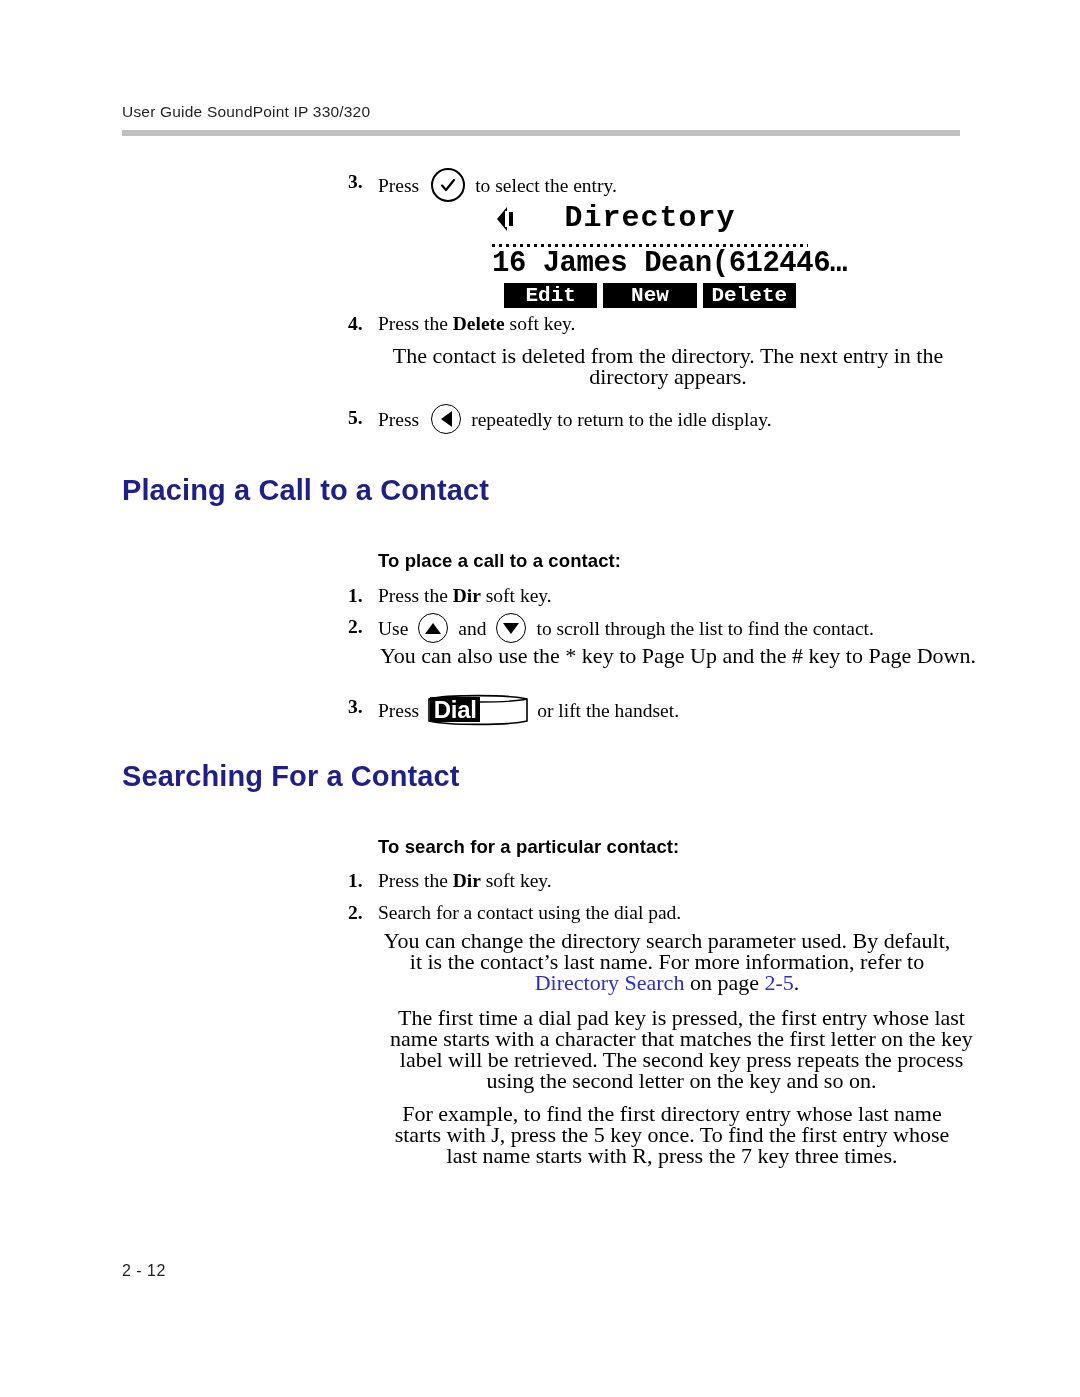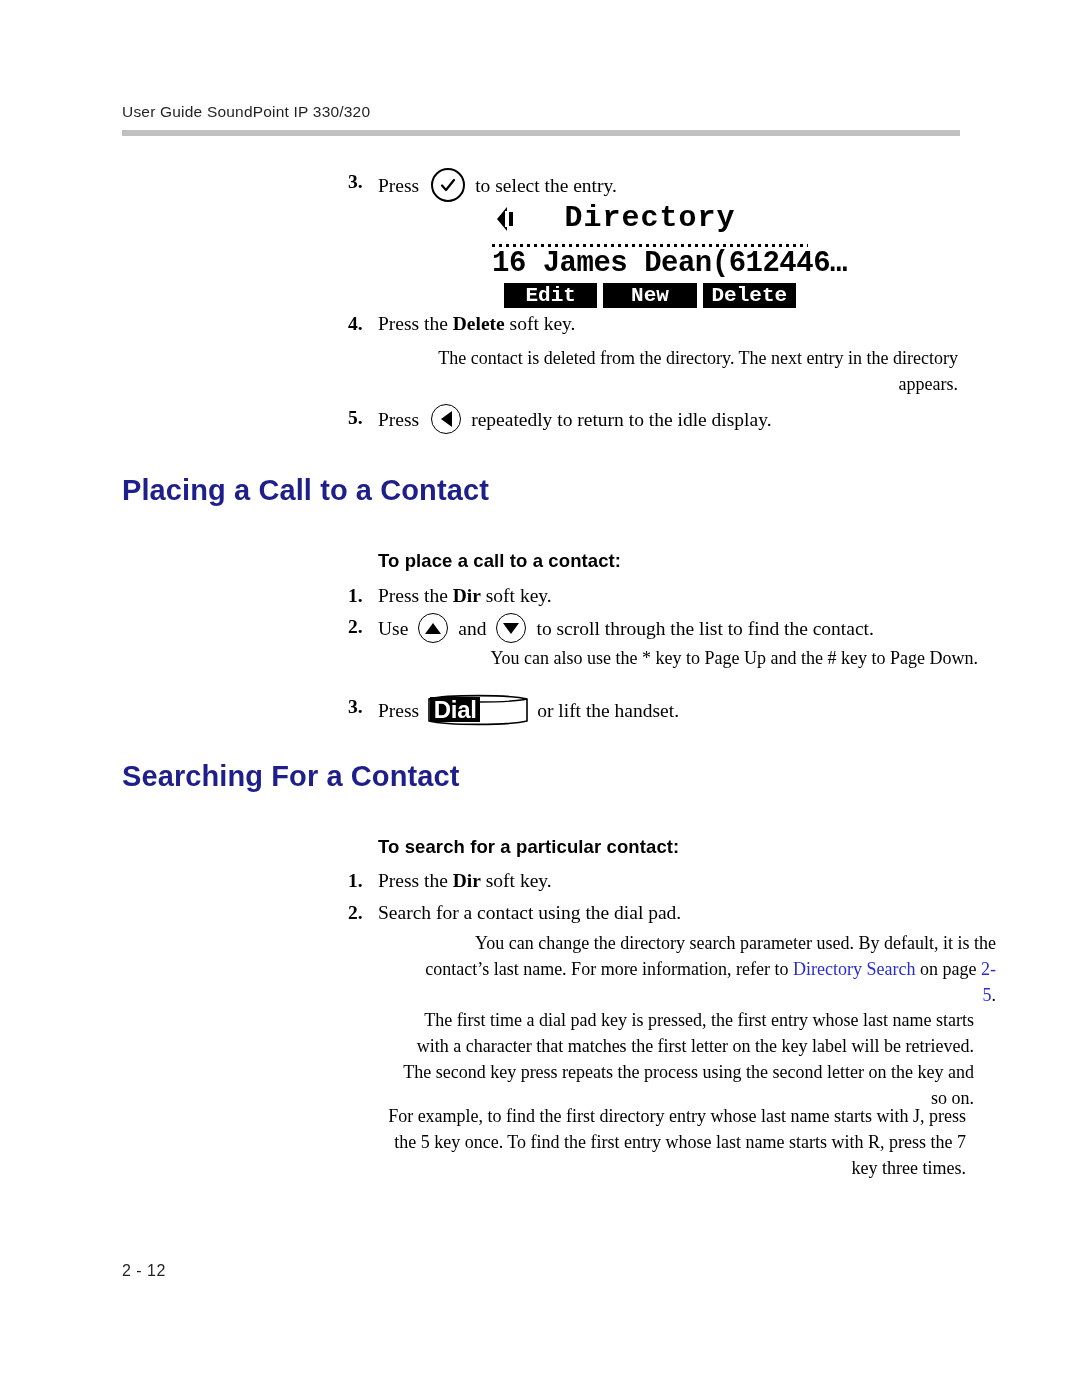--- a/index.html
+++ b/index.html
@@ -60,23 +60,23 @@
   }
   .inline-row {
     display: flex;
     align-items: center;
     flex-wrap: nowrap;
     white-space: pre;
   }
 
   .para {
     position: absolute;
-    font-size: 18px;
-    line-height: 26px;
-    text-align: right;
+    font-size: 22px;
+    line-height: 21px;
+    text-align: center;
   }
 
   
   .h1 {
     position: absolute;
     left: 122px;
     font-family: "Liberation Sans", sans-serif;
     font-weight: bold;
     font-size: 29px;
     letter-spacing: 0.1px;
@@ -364,21 +364,21 @@
   <div class="step" style="left:348px; top:867px;">
     <span class="step-num">1.</span>
     <span class="step-body"><span>Press the </span><span class="bold">Dir</span><span> soft key.</span></span>
   </div>
 
   <div class="step" style="left:348px; top:899px;">
     <span class="step-num">2.</span>
     <span class="step-body">Search for a contact using the dial pad.</span>
   </div>
 
-  <div class="para" style="left:378px; top:930px; width:578px;margin-left:40px;"><span>You can change the directory search parameter used. By default, it is the contact’s last name. For more information, refer to </span><span class="link">Directory Search</span><span> on page </span><span class="link">2-5</span><span>.</span></div>
+  <div class="para" style="left:378px; top:930px; width:578px;"><span>You can change the directory search parameter used. By default, it is the contact’s last name. For more information, refer to </span><span class="link">Directory Search</span><span> on page </span><span class="link">2-5</span><span>.</span></div>
 
   <div class="para" style="left:378px; top:1007px; width:585px;margin-left:11px;">The first time a dial pad key is pressed, the first entry whose last name starts with a character that matches the first letter on the key label will be retrieved. The second key press repeats the process using the second letter on the key and so on.</div>
 
   <div class="para" style="left:378px; top:1103px; width:588px;">For example, to find the first directory entry whose last name starts with J, press the 5 key once. To find the first entry whose last name starts with R, press the 7 key three times.</div>
 
   <div class="footer-page">2 - 12</div>
 
 </div>
 
 </body></html>

